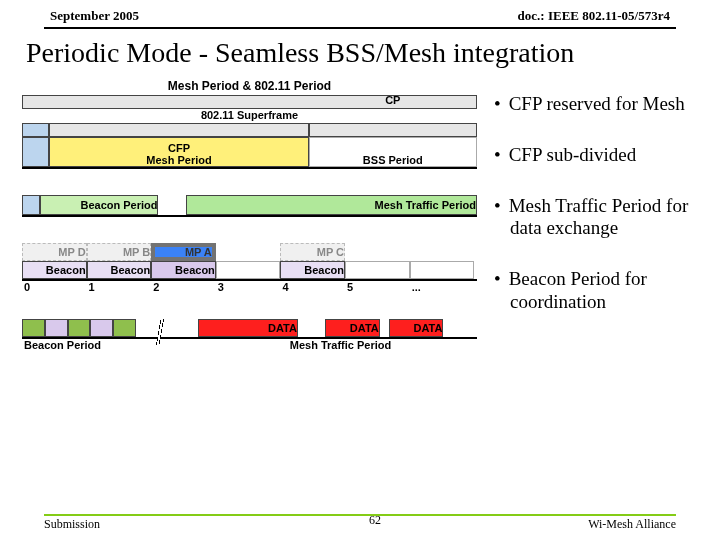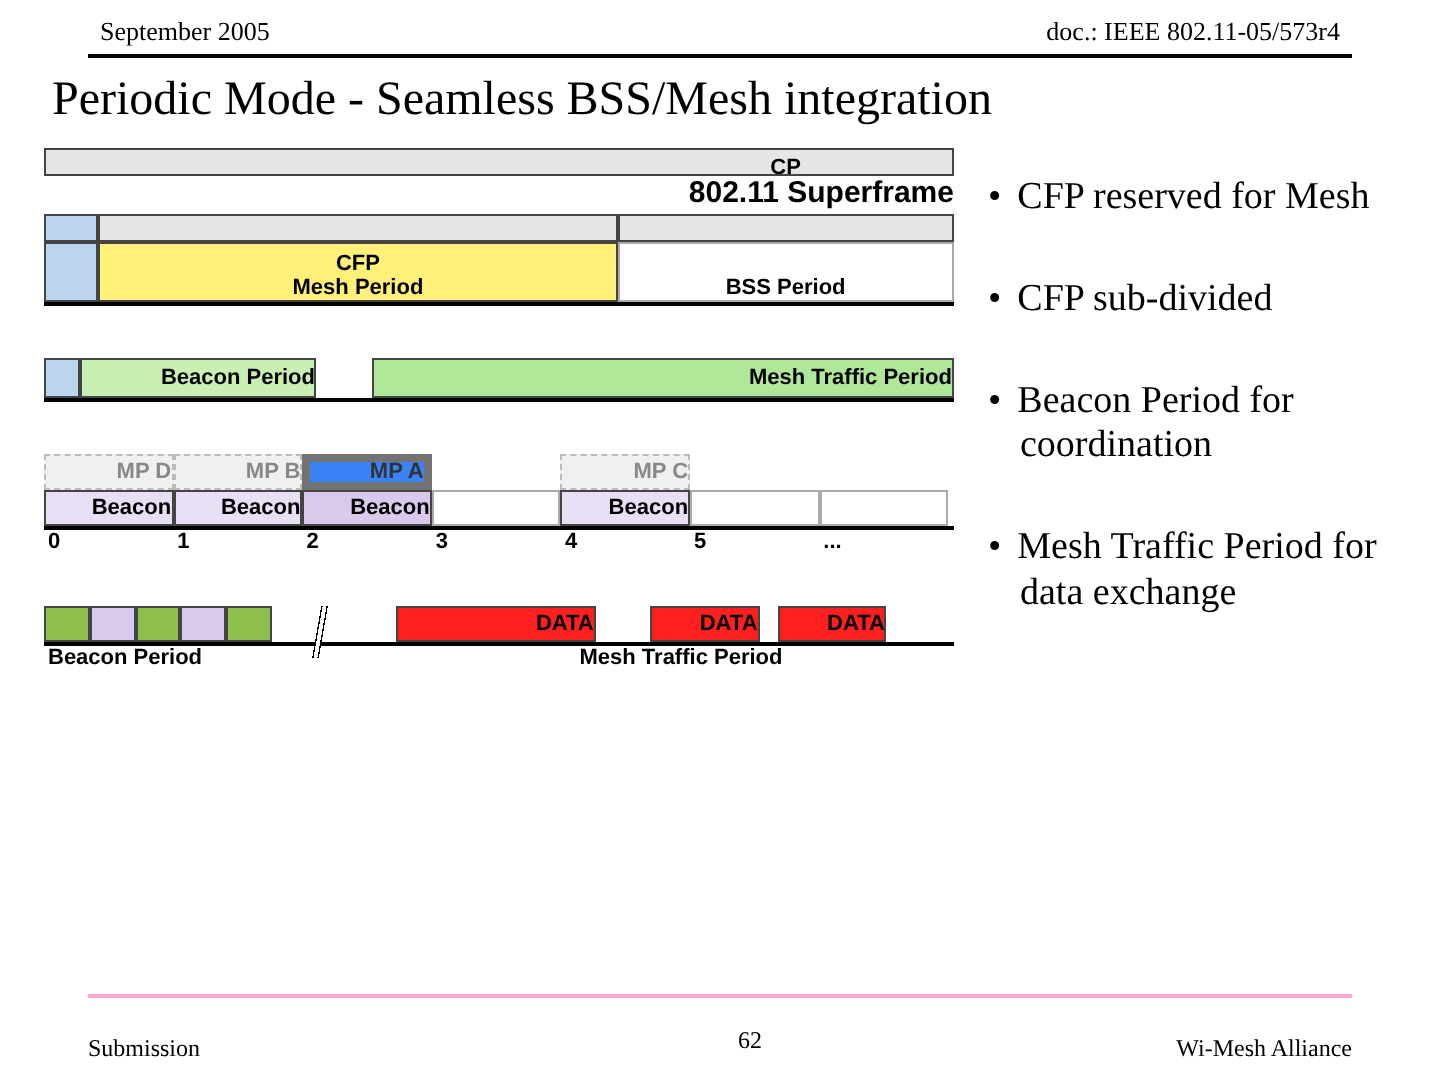--- a/index.html
+++ b/index.html
@@ -9,29 +9,29 @@
     font-family: "Times New Roman", serif;
     background: #fff;
     position: relative;
     overflow: hidden;
   }
   .header {
     display: flex;
     justify-content: space-between;
     padding: 8px 50px 2px 50px;
     font-size: 13px;
-    font-weight: normal;
+    font-weight: bold;
   }
   .header-rule {
     margin: 1px 44px 6px 44px;
     border: none;
     border-top: 2px solid #000;
   }
   .title {
-    font-size: 24px;
+    font-size: 28px;
     font-weight: 400;
     padding: 2px 0 4px 26px;
   }
 
   .content {
     display: flex;
     padding: 0 20px 0 22px;
   }
   .left-col {
     width: 470px;
@@ -50,21 +50,21 @@
   
   .diag {
     font-family: Arial, sans-serif;
     font-size: 11px;
     font-weight: bold;
     margin-bottom: 26px;
     position: relative;
     width: 455px;
   }
   .diag .caption { text-align: center; font-size: 12px; margin-bottom: 2px; }
-  .diag .sub { text-align: right; font-size: 15px; margin-bottom: 2px; }
+  .diag .sub { text-align: center; font-size: 11px; margin-bottom: 2px; }
   .row { display: flex; width: 100%; height: 20px; }
   .cell {
     border: 1px solid #444;
     display: flex;
     align-items: center;
     justify-content: flex-end;
     font-size: 11px;
     height: 100%;
   }
   .axis-line { border-top: 2px solid #000; width: 100%; height: 0; }
@@ -94,24 +94,24 @@
   
   .mp { color:#888; background:#f0f0f0; border:1px dashed #bbb; font-weight:bold;}
   .mp.active { color:#333; background:#3b82f6; border:4px solid #737373;}
 
   
   .footer {
     position: absolute;
     bottom: 8px;
     left: 44px; right: 44px;
     font-size: 12px;
-    border-top: 2px solid #f9a8d4;
+    border-top: 2px solid #84cc16;
     display: flex;
     justify-content: space-between;
-    padding-top: 18px;
+    padding-top: 1px;
   }
   .pagenum {
     position: absolute;
     bottom: 12px;
     left: 0; right: 0;
     text-align: center;
     font-size: 12px;
     font-family: "Times New Roman", serif;
     padding-left: 30px;
   }
@@ -124,20 +124,21 @@
   <span>doc.: IEEE 802.11-05/573r4</span>
 </div>
 <hr class="header-rule">
 
 <div class="title">Periodic Mode - Seamless BSS/Mesh integration</div>
 
 <div class="content">
   <div class="left-col">
 
     <div class="diag">
+      <div class="caption">Mesh Period &amp; 802.11 Period</div>
       <div class="row thin">
           <div class="cell c-gray" style="width:100%"></div>
         </div>
       <div class="sub">802.11 Superframe</div>
       <div class="row thin">
         <div class="cell c-blue" style="width:6%"></div>
         <div class="cell c-gray" style="width:57%"></div>
         <div class="cell c-gray" style="width:37%"></div>
       </div>
       <div class="row" style="height:30px">
@@ -219,22 +220,22 @@
         <div class="no-border" style="width:60%;text-align:center;">Mesh Traffic Period</div>
       </div>
     </div>
 
   </div>
 
   <div class="right-col">
     <ul>
       <li>CFP reserved for Mesh</li>
       <li>CFP sub-divided</li>
+      <li>Mesh Traffic Period for data exchange</li>
       <li>Beacon Period for coordination</li>
-      <li>Mesh Traffic Period for data exchange</li>
     </ul>
   </div>
 </div>
 
 <div class="pagenum">62</div>
 <div class="footer">
   <span>Submission</span>
   <span>Wi-Mesh Alliance</span>
 </div>
 

